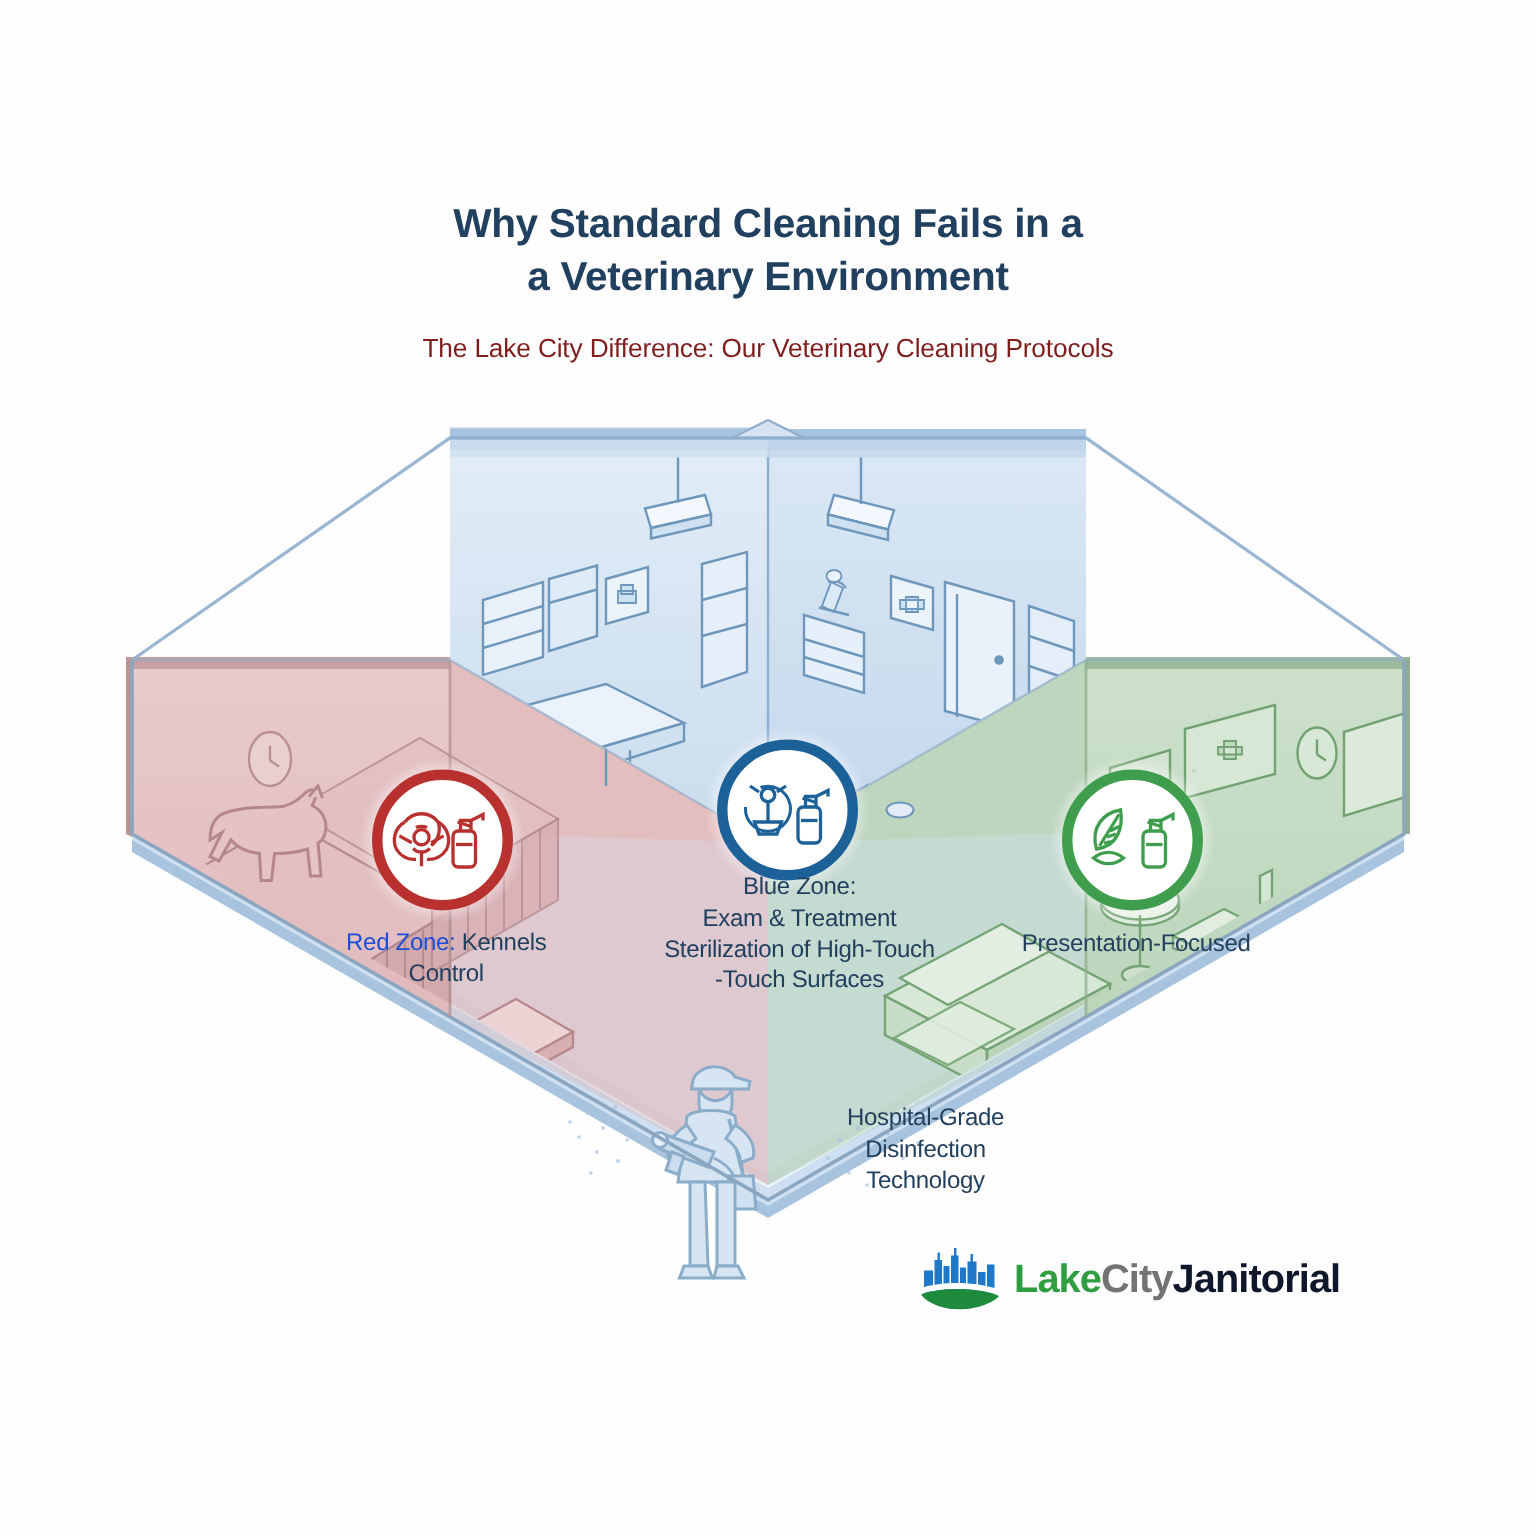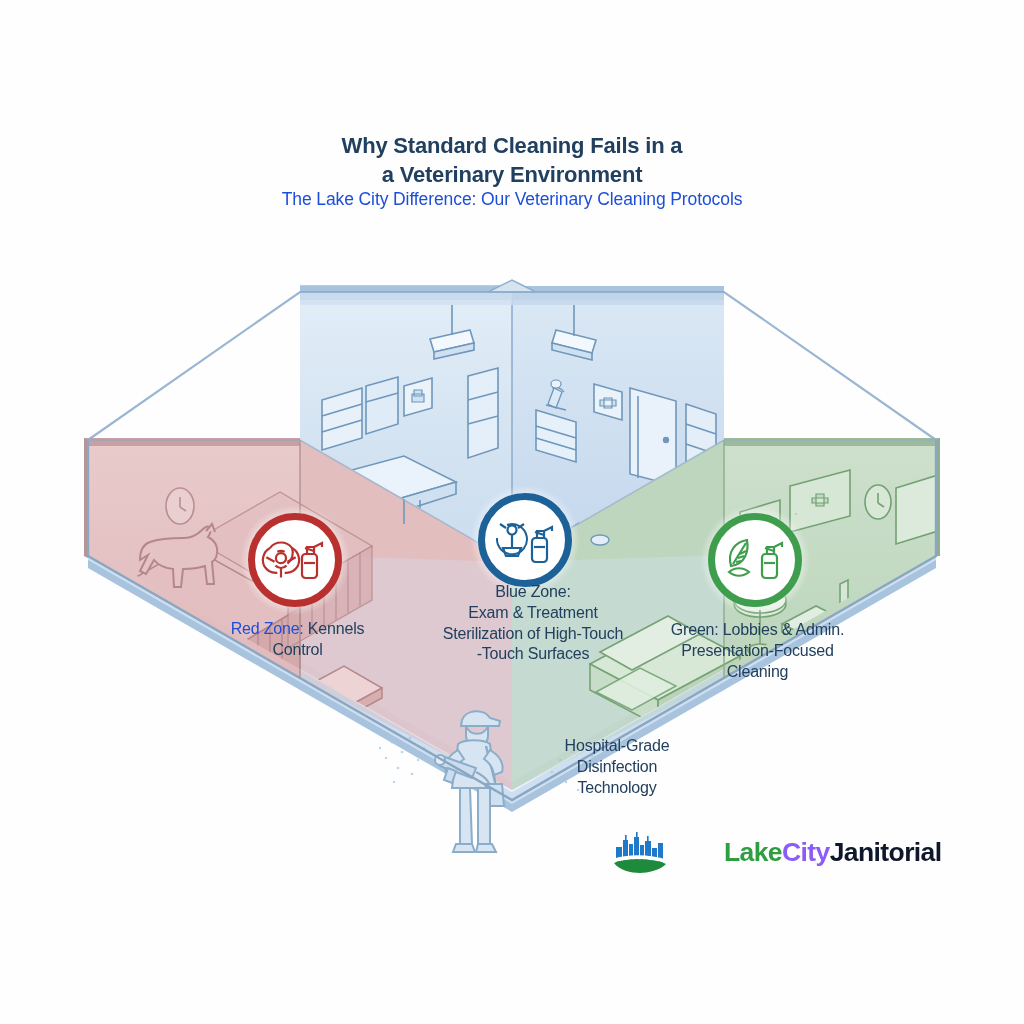--- a/index.html
+++ b/index.html
@@ -20,30 +20,31 @@
     background: #fefefe;
   }
   .header {
     position: absolute;
     top: 132px;
     left: 0;
     width: 1024px;
     text-align: center;
   }
   .title {
-    font-size: 22px;
+    font-size: 27px;
     font-weight: bold;
     color: #214060;
     line-height: 1.30;
     letter-spacing: -0.2px;
     margin: 0;
   }
   .subtitle {
+    margin-top: 20px;
     font-size: 17.5px;
-    color: #1d4ed8;
+    color: #7f1d1d;
     font-weight: normal;
     letter-spacing: -0.1px;
   }
   .scene {
     position: absolute;
     top: 0; left: 0;
     width: 1024px;
     height: 1024px;
     pointer-events: none;
   }
@@ -75,22 +76,22 @@
     align-items: center;
     gap: 9px;
   }
   .logo-mark { width: 54px; height: 42px; }
   .logo-text {
     font-size: 26.5px;
     font-weight: bold;
     letter-spacing: -0.6px;
     white-space: nowrap;
   }
-  .logo-lake { color: #2f9e41; margin-left: 48px; }
-  .logo-city { color: #8b5cf6; }
+  .logo-lake { color: #2f9e41; }
+  .logo-city { color: #737373; }
   .logo-jan  { color: #0f172a; }
 </style>
 </head>
 <body>
 
 <div id="page">
 
   <div class="header">
     <div class="title">
       <div>Why Standard Cleaning Fails in a</div>
@@ -606,23 +607,21 @@
   </div>
 
   <div class="zone-label" id="label-blue">
     <div>Blue Zone:</div>
     <div>Exam &amp; Treatment</div>
     <div>Sterilization of High-Touch</div>
     <div>-Touch Surfaces</div>
   </div>
 
   <div class="zone-label" id="label-green">
-    <div>Green: Lobbies &amp; Admin.</div>
     <div>Presentation-Focused</div>
-    <div>Cleaning</div>
   </div>
 
   <div class="zone-label" id="label-tech">
     <div>Hospital-Grade</div>
     <div>Disinfection</div>
     <div>Technology</div>
   </div>
 
   <div class="logo">
     <svg class="logo-mark" viewBox="0 0 54 42">

